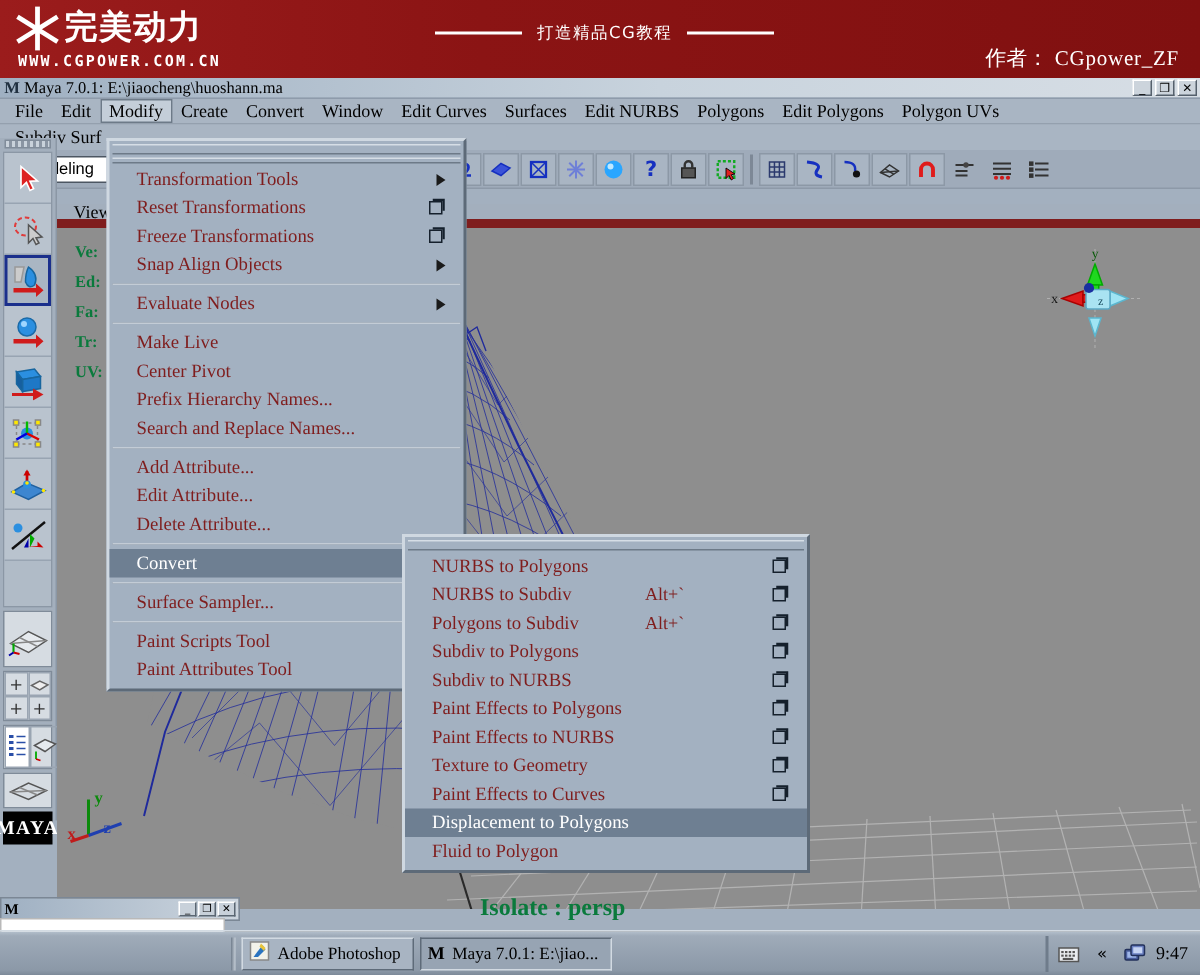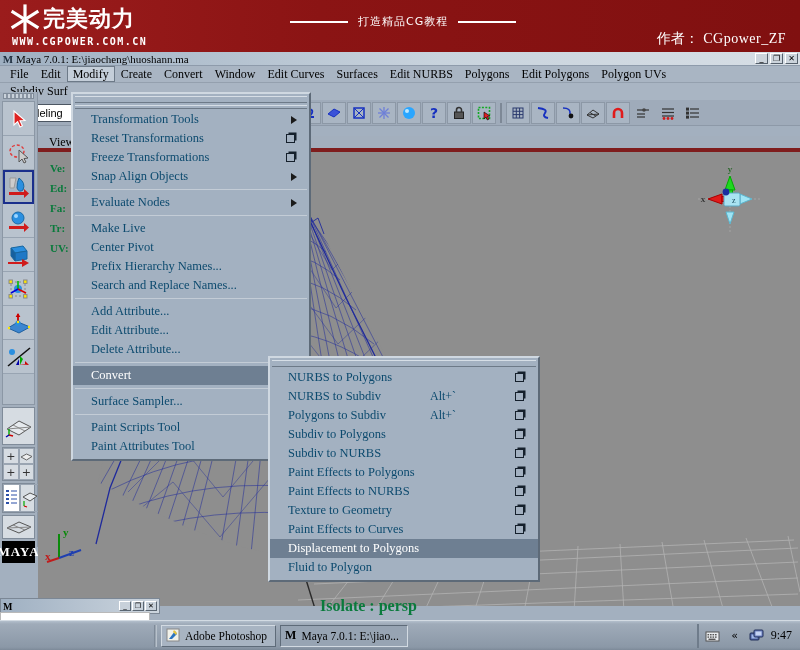--- a/index.html
+++ b/index.html
@@ -151,21 +151,21 @@
     display:flex; align-items:center; justify-content:center; letter-spacing:1px;
   }
 
   
   .viewport {
     position:absolute; left:38px; top:136px; width:762px; height:470px;
     background:#8e8e8e; overflow:hidden;
   }
   .vp-menubar {
     position:absolute; left:0; top:0; width:762px; height:16px;
-    background:#a3afbd; border-bottom:4px solid #7f1d1d;
+    background:#a3afbd; border-bottom:6px solid #7f1d1d;
     display:flex; align-items:center; padding-left:4px;
   }
   .vp-menubar .vm {
     font-family:"Liberation Serif", serif; font-size:12px; color:#000;
     padding:0 7px;
   }
   .hud {
     position:absolute; left:12px; top:22px;
     font-family:"Liberation Serif", serif; font-size:11px;
     color:#0a7a3c; font-weight:bold; line-height:20px;
@@ -186,21 +186,21 @@
     border-right:2px solid #5d6a78; border-bottom:2px solid #5d6a78;
     z-index:50;
   }
   .menu .tearoff {
     height:7px; margin:2px 2px 1px 2px;
     border-top:1px solid #d6dee6; border-bottom:1px solid #6d7a88;
     background:#a3b1c1;
   }
   .menu .row {
     position:relative; height:19px; display:flex; align-items:center;
-    padding-left:18px; color:#0c4a6e;
+    padding-left:18px; color:#7f1d1d;
     font-family:"Liberation Serif", serif; font-size:12.5px; white-space:nowrap;
   }
   .menu .row.hl { background:#6e7f92; color:#fff; }
   .menu .row .acc {
     position:absolute; font-family:"Liberation Serif", serif; font-size:12px;
   }
   .menu .row .arrow {
     position:absolute; width:0; height:0;
     border-left:6px solid #1a1a1a; border-top:4px solid transparent;
     border-bottom:4px solid transparent;

